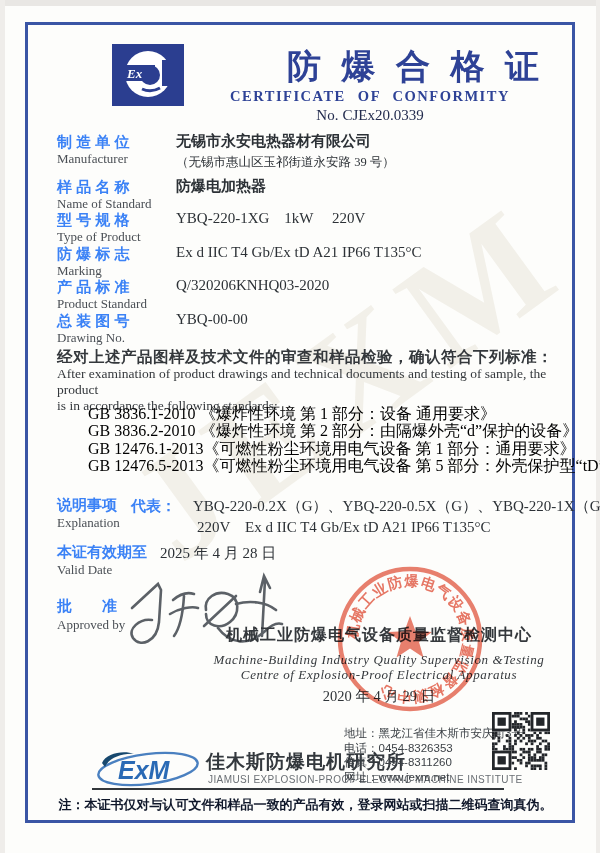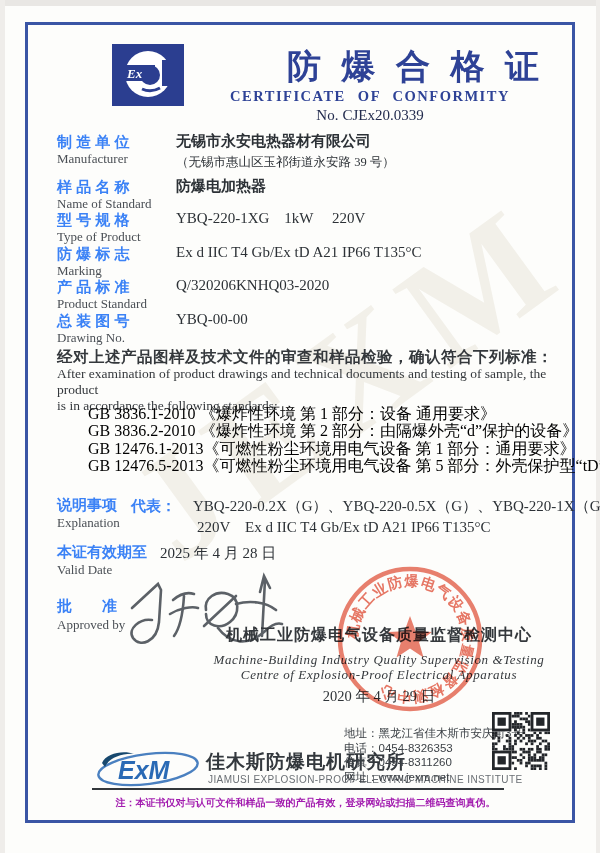--- a/index.html
+++ b/index.html
@@ -52,22 +52,22 @@
   
   .jexm{position:absolute;left:92px;top:745px;width:110px;height:46px;}
   .inst-cn{position:absolute;left:206px;top:749px;font-size:19px;font-weight:700;
            letter-spacing:1px;color:#33383d;white-space:nowrap;}
   .inst-en{position:absolute;left:208px;top:774px;font-size:10px;letter-spacing:.4px;
            color:#6a6f74;white-space:nowrap;text-align:center;}
   .contacts{position:absolute;left:344px;top:726px;font-size:11.5px;line-height:14.6px;
             color:#3c4146;white-space:nowrap;}
   .qr{position:absolute;left:492px;top:712px;width:58px;height:58px;}
   .divider{position:absolute;left:92px;top:788px;width:412px;height:2px;background:#33373b;}
-  .note{position:absolute;left:58px;top:796px;width:495px;text-align:center;font-size:10px;
-        font-weight:600;color:#a21caf;white-space:nowrap;}
+  .note{position:absolute;left:58px;top:796px;width:495px;text-align:center;font-size:13px;
+        font-weight:600;color:#0f172a;white-space:nowrap;}
 </style>
 </head>
 <body>
 
 <div class="page">
   <div class="watermark">JEXM</div>
   <div class="edge-top"></div>
   <div class="edge-left"></div>
   <div class="edge-right"></div>
   <div class="frame"></div>

